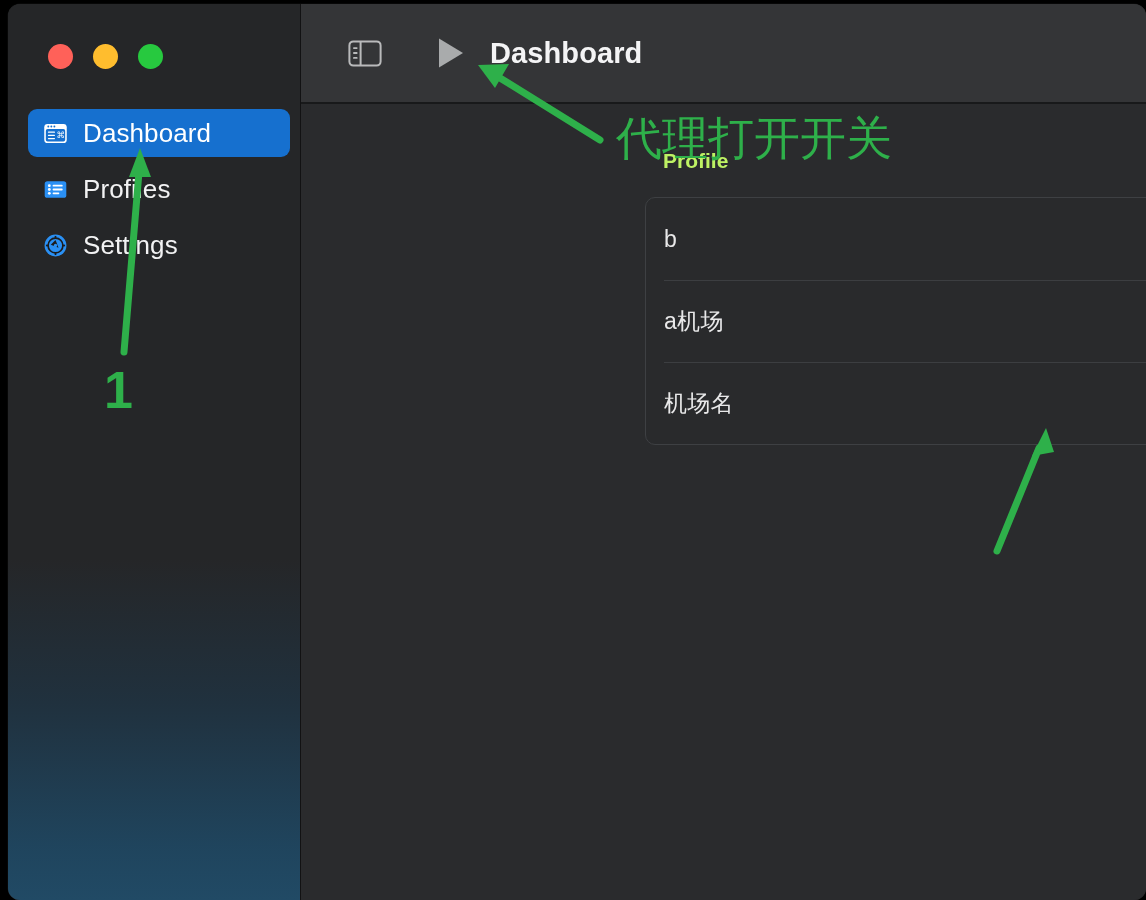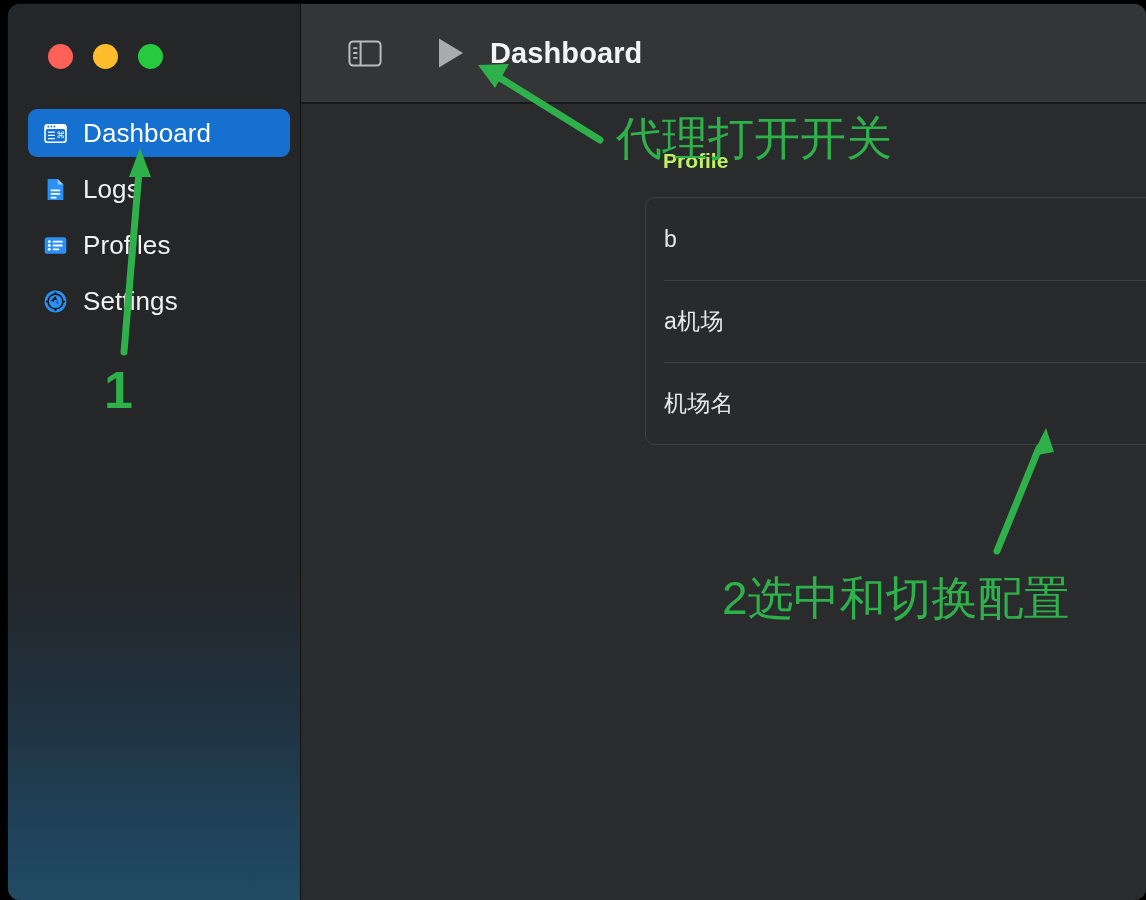--- a/index.html
+++ b/index.html
@@ -210,32 +210,20 @@
               <circle cx="11" cy="5.8" r="0.85" fill="#1670cf"></circle>
               <rect x="5.2" y="10.3" width="6.4" height="1.1" rx="0.55" fill="#ffffff"></rect>
               <rect x="5.2" y="13.1" width="6.4" height="1.1" rx="0.55" fill="#ffffff"></rect>
               <rect x="5.2" y="15.9" width="6.4" height="1.1" rx="0.55" fill="#ffffff"></rect>
               <text x="16.6" y="16.3" font-size="7.4" fill="#ffffff" text-anchor="middle" font-family="'DejaVu Sans',sans-serif">⌘</text>
             </svg>
           </span>
           <span class="nav-label">Dashboard</span>
         </div>
 
-        <div class="nav-item">
-          <span class="nav-icon">
-            <svg width="27" height="27" viewBox="0 0 24 24">
-              <path d="M5 2.6h9l5 5v13.8H5z" fill="#2a90f5"></path>
-              <path d="M14 2.6l5 5h-5z" fill="#9cc8fa"></path>
-              <rect x="7.6" y="12" width="8.6" height="1.5" rx="0.75" fill="#ffffff"></rect>
-              <rect x="7.6" y="15.2" width="8.6" height="1.5" rx="0.75" fill="#ffffff"></rect>
-              <rect x="7.6" y="18.4" width="5.4" height="1.5" rx="0.75" fill="#ffffff"></rect>
-            </svg>
-          </span>
-          <span class="nav-label">Logs</span>
-        </div>
 
         <div class="nav-item">
           <span class="nav-icon">
             <svg width="27" height="27" viewBox="0 0 24 24">
               <rect x="2.4" y="4.6" width="19.2" height="14.8" rx="2.4" fill="#2a90f5"></rect>
               <circle cx="6.5" cy="8.6" r="1.25" fill="#ffffff"></circle>
               <circle cx="6.5" cy="12" r="1.25" fill="#ffffff"></circle>
               <circle cx="6.5" cy="15.4" r="1.25" fill="#ffffff"></circle>
               <rect x="9.4" y="7.8" width="9" height="1.6" rx="0.8" fill="#ffffff"></rect>
               <rect x="9.4" y="11.2" width="9" height="1.6" rx="0.8" fill="#ffffff"></rect>
@@ -321,16 +309,15 @@
       </g>
 
       <g>
         <line x1="997" y1="551" x2="1039" y2="448" stroke="#2eb04a" stroke-width="7" stroke-linecap="round"></line>
         <path d="M1046 428 L1032 456 L1054 452 Z" fill="#2eb04a"></path>
       </g>
     </svg>
 
     <div class="anno-text anno-one">1</div>
     <div class="anno-text anno-top">代理打开开关</div>
-    <div class="anno-text anno-bottom">2选中和切换配置</div>
   </div>
 
 </div>
 
 </body></html>

